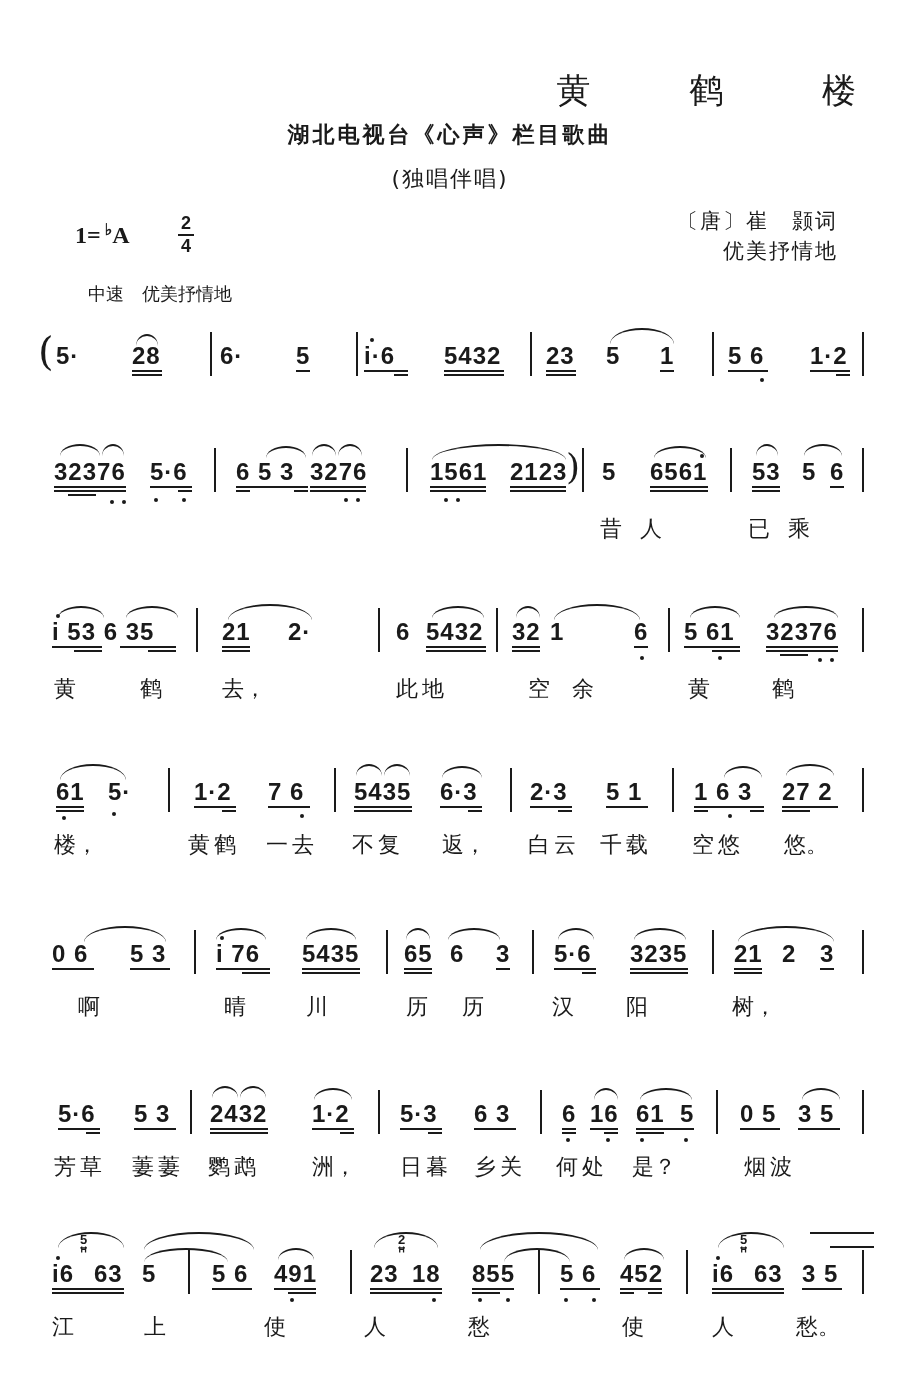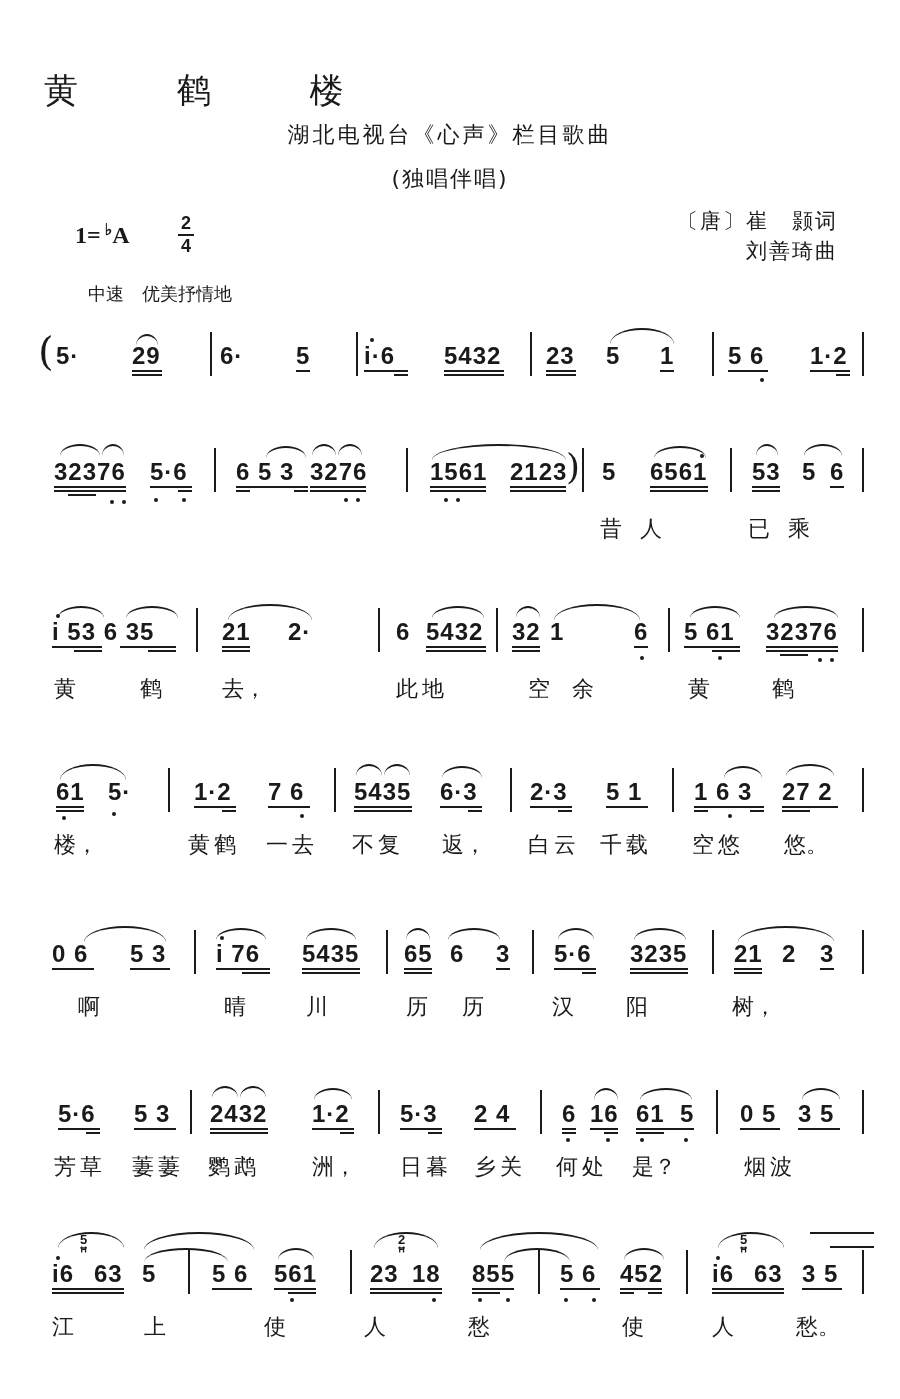--- a/index.html
+++ b/index.html
@@ -1,21 +1,21 @@
 <!DOCTYPE html>
 <html><head>
 <meta charset="utf-8">
 <style>
   html, body { margin:0; padding:0; background:#ffffff; }
   body { width:900px; height:1399px; position:relative; overflow:hidden;
          font-family:"DejaVu Sans", sans-serif; color:#1a1a1a; }
   .abs { position:absolute; }
-  .title { left:0; width:900px; top:68px; text-align:left; font-family:"DejaVu Serif", serif;
+  .title { left:0; width:900px; top:68px; text-align:right; font-family:"DejaVu Serif", serif;
            font-size:34px; letter-spacing:44px; text-indent:44px; font-weight:normal; }
-  .subtitle { left:0; width:900px; top:120px; text-align:center; font-size:22px; font-weight:normal; letter-spacing:3px; }
+  .subtitle { left:0; width:900px; top:120px; text-align:center; font-size:22px; font-weight:bold; letter-spacing:3px; }
   .subtitle2 { left:0; width:900px; top:164px; text-align:center; font-size:22px; letter-spacing:2px; }
   .key { left:75px; top:222px; font-family:"Liberation Serif", serif; font-weight:bold; font-size:24px; }
   .key .flat { font-size:16px; vertical-align:top; position:relative; top:-2px; margin-left:4px; }
   .ts { left:178px; top:214px; display:flex; flex-direction:column; align-items:center;
         font-family:"Liberation Sans", sans-serif; font-weight:bold; font-size:18px; line-height:19px; }
   .ts .bar { width:16px; height:2px; background:#1a1a1a; margin:1px 0; }
   .credits { right:62px; top:206px; text-align:right; font-size:21px; line-height:30px; letter-spacing:2px; }
   .tempo { left:88px; top:282px; font-size:18px; }
 
   .staff { position:absolute; left:44px; width:830px; }
@@ -41,29 +41,29 @@
 <div class="abs key">
   <span>1=</span><span class="flat">♭</span><span>A</span>
 </div>
 <div class="abs ts">
   <span>2</span>
   <span class="bar"></span>
   <span>4</span>
 </div>
 <div class="abs credits">
   <div>〔唐〕崔　颢词</div>
-  <div>刘善琦曲</div>
+  <div>优美抒情地</div>
 </div>
 <div class="abs tempo">中速　优美抒情地</div>
 
 <div class="staff" style="top:336px;">
   <div class="notes">
     <span class="paren" style="left:-6px;top:-8px;">(</span>
     <span class="n" style="left:12px">5·</span>
-    <span class="n" style="left:88px">29</span>
+    <span class="n" style="left:88px">28</span>
     <div class="ul1" style="left:88px;width:30px;top:34px"></div>
       <div class="ul1" style="left:88px;width:30px;top:38px"></div>
     <div class="arc" style="left:92px;width:22px;top:-2px"></div>
     <div class="barline" style="left:166px"></div>
     <span class="n" style="left:176px">6·</span>
     <span class="n" style="left:252px">5</span>
     <div class="ul1" style="left:252px;width:14px;top:34px"></div>
     <div class="barline" style="left:312px"></div>
     <span class="n" style="left:320px">i·6</span>
     <div class="dot" style="left:326px;top:2px"></div>
@@ -342,21 +342,21 @@
     <div class="ul1" style="left:166px;width:58px;top:34px"></div>
       <div class="ul1" style="left:166px;width:58px;top:38px"></div>
     <div class="arc" style="left:270px;width:38px;top:-6px"></div>
     <span class="n" style="left:268px">1·2</span>
     <div class="ul1" style="left:268px;width:42px;top:34px"></div>
       <div class="ul1" style="left:296px;width:14px;top:38px"></div>
     <div class="barline" style="left:334px"></div>
     <span class="n" style="left:356px">5·3</span>
     <div class="ul1" style="left:356px;width:42px;top:34px"></div>
       <div class="ul1" style="left:384px;width:14px;top:38px"></div>
-    <span class="n" style="left:430px">2 4</span>
+    <span class="n" style="left:430px">6 3</span>
     <div class="ul1" style="left:430px;width:42px;top:34px"></div>
     <div class="barline" style="left:496px"></div>
     <span class="n" style="left:518px">6</span>
     <div class="ul1" style="left:518px;width:14px;top:34px"></div>
       <div class="ul1" style="left:518px;width:14px;top:38px"></div>
     <div class="dot" style="left:522px;top:44px"></div>
     <div class="arc" style="left:550px;width:24px;top:-6px"></div>
     <span class="n" style="left:546px">16</span>
     <div class="ul1" style="left:546px;width:28px;top:34px"></div>
       <div class="ul1" style="left:560px;width:14px;top:38px"></div>
@@ -398,21 +398,21 @@
     <span class="n" style="left:50px">63</span>
     <div class="ul1" style="left:8px;width:72px;top:34px"></div>
       <div class="ul1" style="left:8px;width:72px;top:38px"></div>
     <div class="arc" style="left:100px;width:110px;top:-22px;height:16px"></div>
     <div class="arc" style="left:100px;width:84px;top:-6px;height:12px"></div>
     <span class="n" style="left:98px">5</span>
     <div class="barline" style="left:144px"></div>
     <span class="n" style="left:168px">5 6</span>
     <div class="ul1" style="left:168px;width:40px;top:34px"></div>
     <div class="arc" style="left:234px;width:36px;top:-6px"></div>
-    <span class="n" style="left:230px">561</span>
+    <span class="n" style="left:230px">491</span>
     <div class="ul1" style="left:230px;width:42px;top:34px"></div>
       <div class="ul1" style="left:244px;width:28px;top:38px"></div>
     <div class="dot" style="left:246px;top:44px"></div>
     <div class="barline" style="left:306px"></div>
     <div class="arc" style="left:330px;width:64px;top:-22px;height:14px"></div>
     <span class="n" style="left:326px">23</span>
     <div class="grace" style="left:354px;top:-20px"><span>2</span><br>ꟸ</div>
     <span class="n" style="left:368px">18</span>
     <div class="ul1" style="left:326px;width:72px;top:34px"></div>
       <div class="ul1" style="left:326px;width:72px;top:38px"></div>

